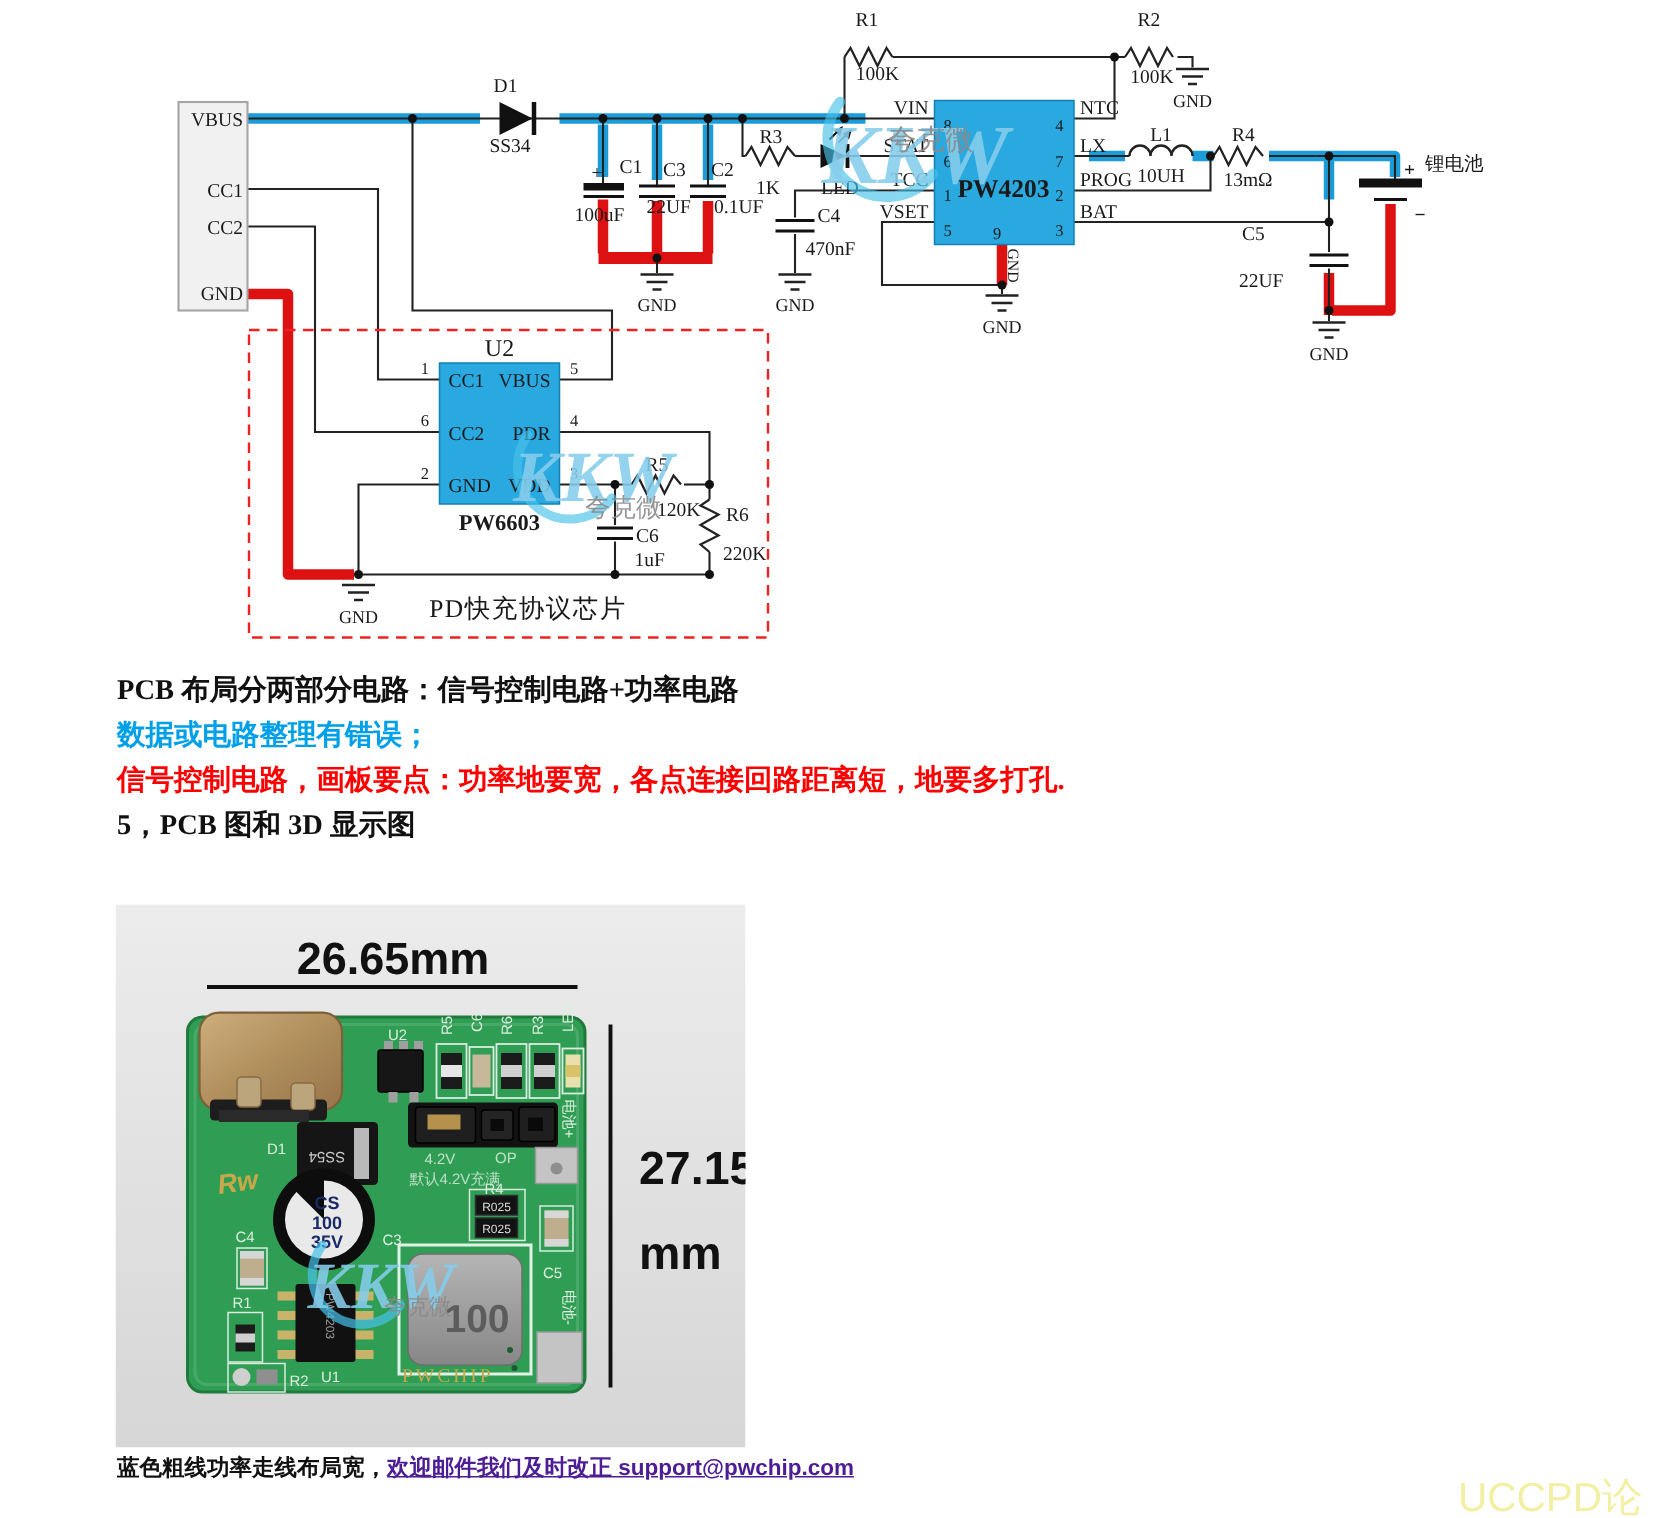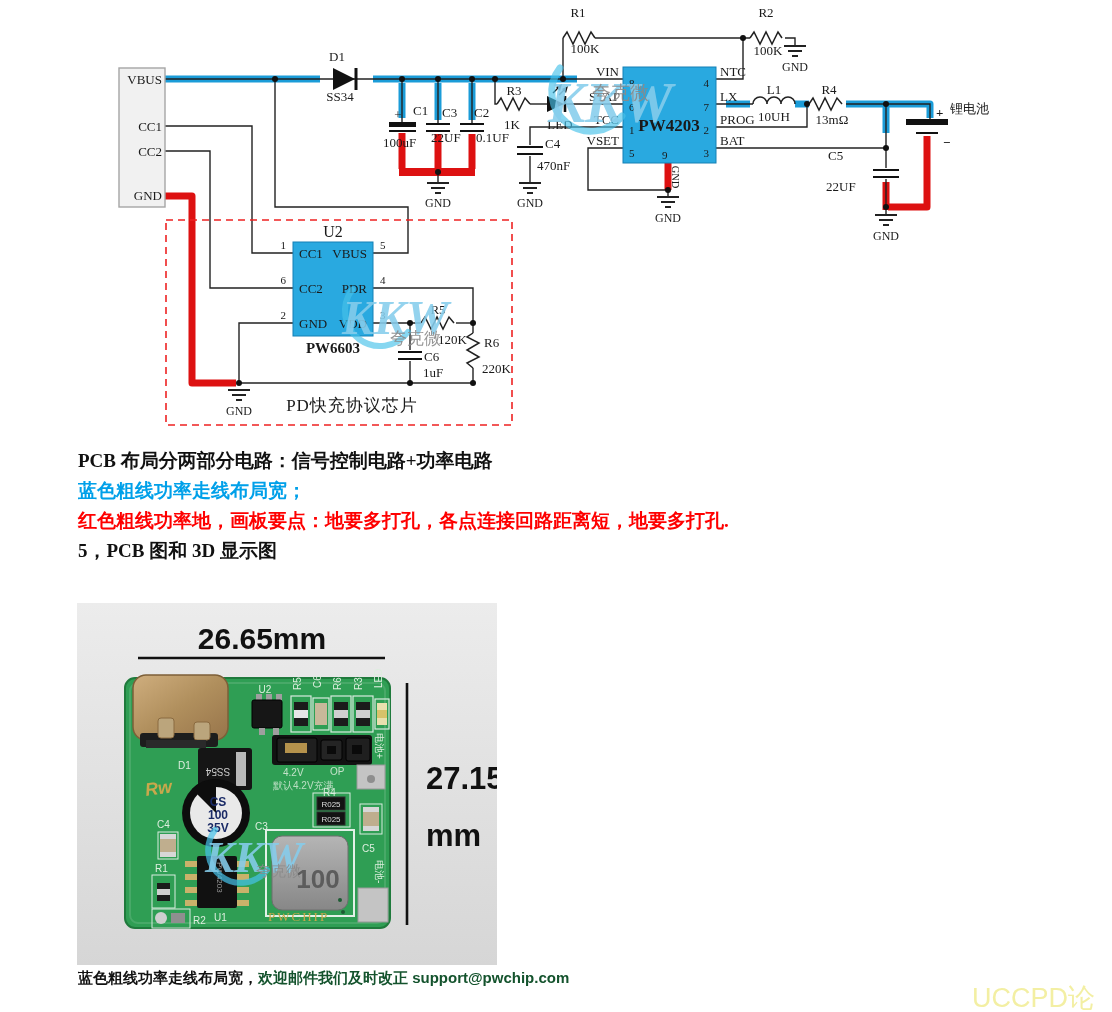--- a/index.html
+++ b/index.html
@@ -12,21 +12,21 @@
   .val{font-size:13px;}
   .wm-en{font-family:"Liberation Serif","DejaVu Serif",serif;font-style:italic;font-weight:bold;
          fill:#86cdec;opacity:.88;}
   .wm-cn{fill:#8a8a8a;opacity:.9;}
   #notes{position:absolute;left:78px;top:446px;font-weight:bold;font-size:19px;line-height:30px;color:#111;font-family:Liberation Serif, serif;}
   #notes .blue{color:#00a0e9;}
   #notes .red{color:#fe0000;}
   #photo{position:absolute;left:77px;top:603px;}
   .silk{fill:#ddeede;font-size:10px;}
   #footer{position:absolute;left:78px;top:969px;font-size:15px;font-weight:bold;color:#111;}
-  #footer .link{color:#14532d;cursor:pointer;}
+  #footer .link{color:#4c1d95;text-decoration:underline;cursor:pointer;}
   #corner-wm{position:absolute;left:972px;top:980px;font-size:27px;color:#f3efa3;}
 </style>
 </head>
 <body>
 
 <svg id="schematic" width="1112" height="445" viewBox="0 0 1112 445">
   <defs>
     <g id="gnd">
       <path d="M-11 0 H11 M-7 5 H7 M-3 10 H3" stroke="#222" stroke-width="1.8" fill="none"></path>
     </g>
@@ -264,22 +264,22 @@
   </g>
   <g>
     <path d="M352 290 a34 34 0 1 0 56 42" stroke="#46c2e9" stroke-width="6" fill="none" opacity="0.65" stroke-linecap="round"></path>
     <text class="wm-en" x="342" y="334" font-size="48">KKW</text>
     <text class="wm-cn" x="390" y="344" font-size="17">夸克微</text>
   </g>
 </svg>
 
 <div id="notes">
   <div>PCB 布局分两部分电路：信号控制电路+功率电路</div>
-  <div class="blue">蓝色粗线功率走线布局宽；</div>
-  <div class="red">红色粗线功率地，画板要点：地要多打孔，各点连接回路距离短，地要多打孔.</div>
+  <div class="blue">数据或电路整理有错误；</div>
+  <div class="red">信号控制电路，画板要点：功率地要宽，各点连接回路距离短，地要多打孔.</div>
   <div>5，PCB 图和 3D 显示图</div>
 </div>
 
 <svg id="photo" width="420" height="362" viewBox="77 603 420 362">
   <defs>
     <linearGradient id="photobg" x1="0" y1="0" x2="0" y2="1">
       <stop offset="0" stop-color="#ececec"></stop>
         <stop offset="1" stop-color="#d6d6d6"></stop>
     </linearGradient>
     <linearGradient id="usbmetal" x1="0" y1="0" x2="1" y2="1">

